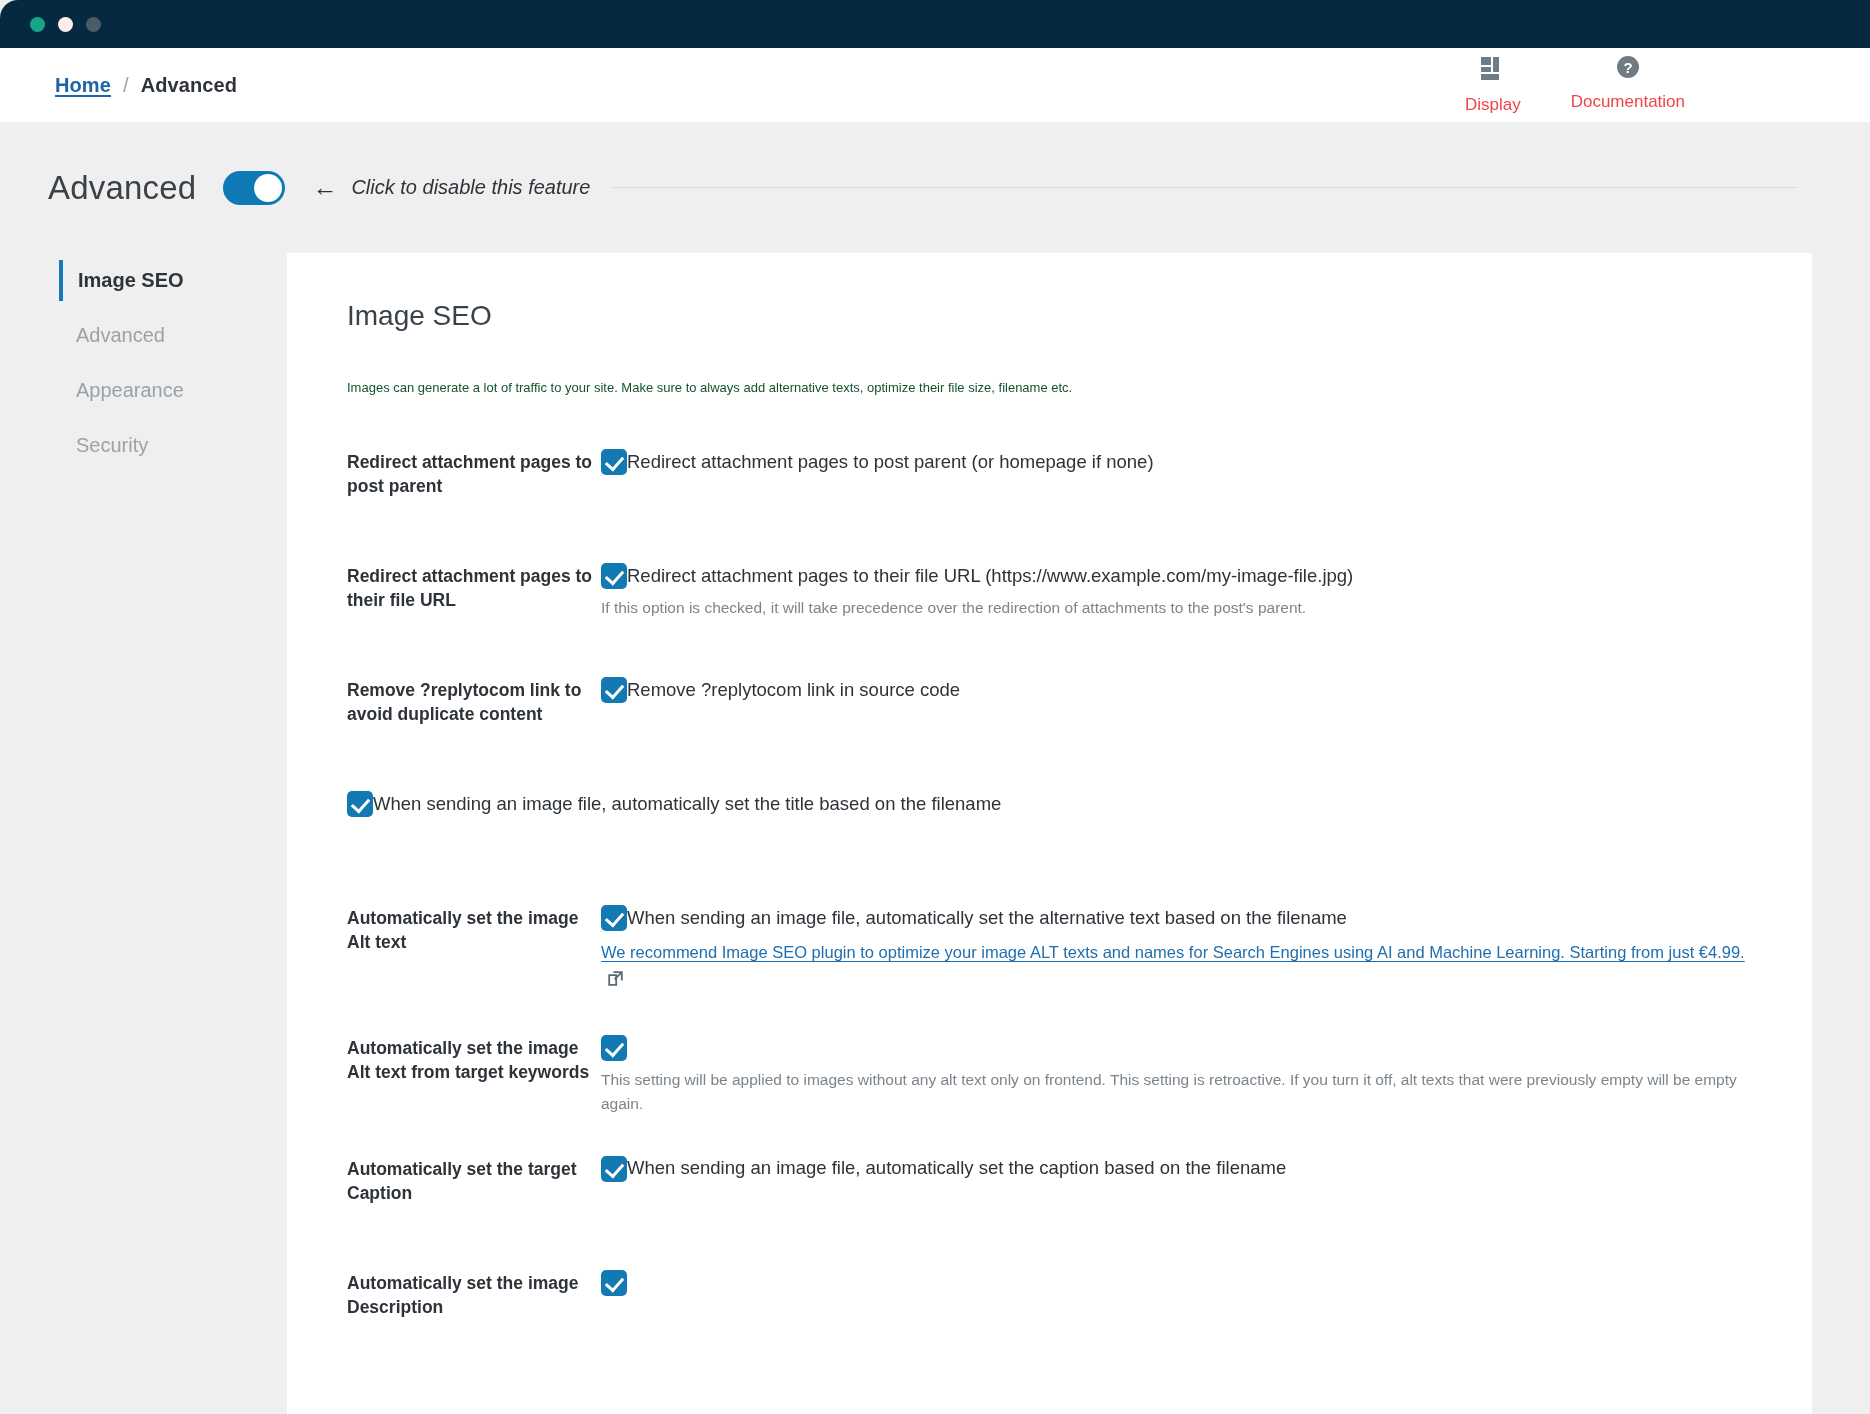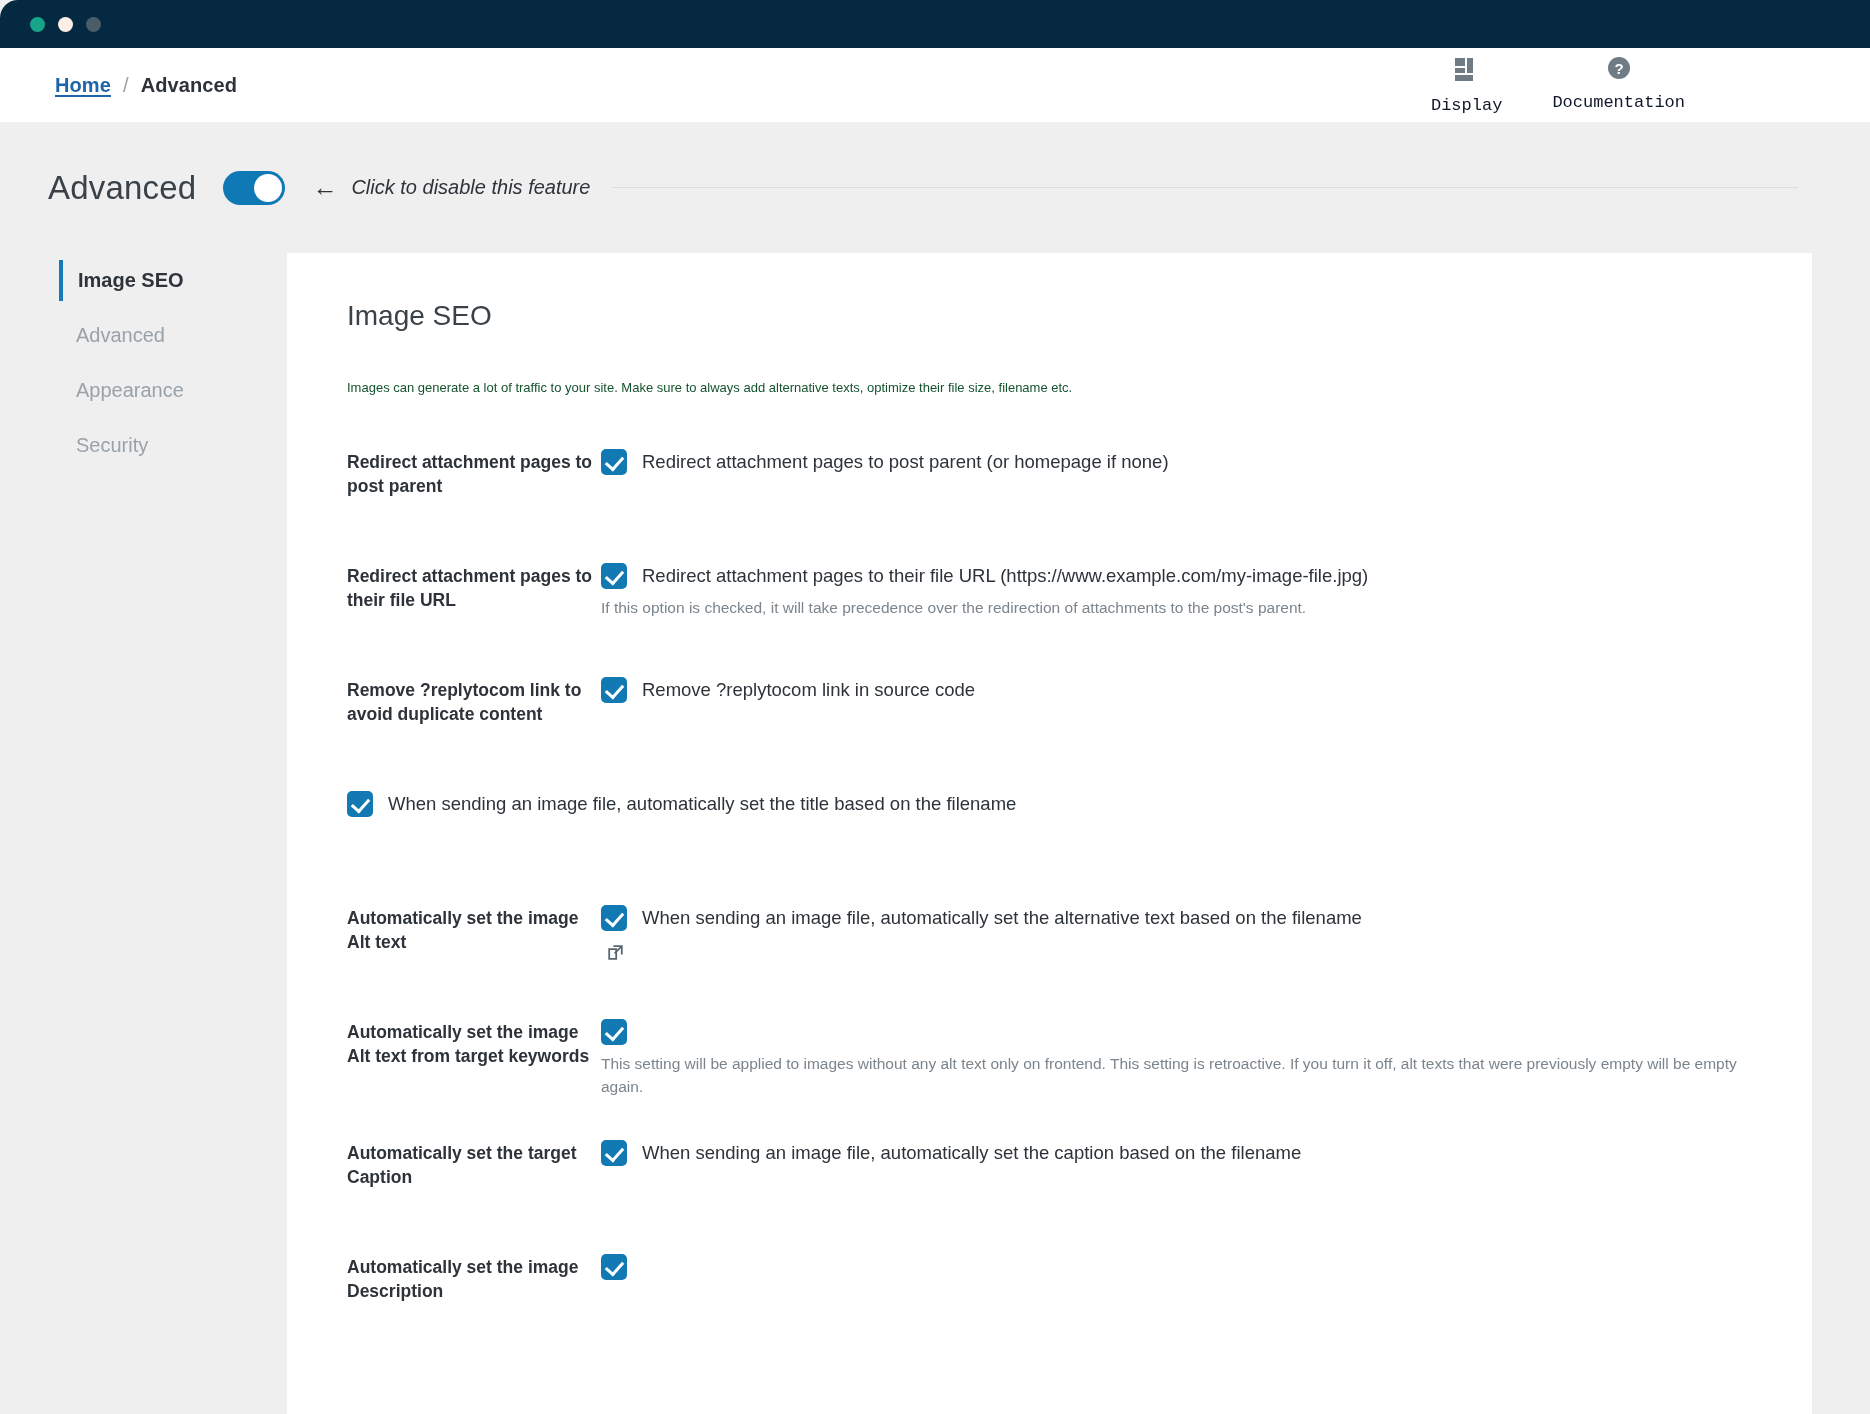--- a/index.html
+++ b/index.html
@@ -76,22 +76,21 @@
   }
   .top-action {
     display: flex;
     flex-direction: column;
     align-items: center;
     gap: 9px;
     cursor: pointer;
   }
   .top-action-label {
     font-size: 17px;
-    color: #0f172a;
-    font-family: Liberation Mono, monospace;
+    color: #ef4444;
   }
   .icon-display { display: block; }
   .icon-help { display: block; }
 
   
   .feature-header {
     position: absolute;
     top: 122px; left: 0;
     width: 1870px;
     height: 131px;
@@ -218,22 +217,21 @@
     flex: none;
     font-size: 17.5px;
     font-weight: 700;
     color: #2d3339;
     line-height: 1.38;
     padding-top: 2px;
   }
   .setting-control { flex: 1; padding-left: 0px; }
   .check-line {
     display: flex;
-    align-items: flex-end;
-    gap: 15px;
+    align-items: center;
   }
   .checkbox {
     width: 26px; height: 26px;
     border-radius: 5px;
     background: #1279b3;
     flex: none;
     position: relative;
     cursor: pointer;
     margin-top: 1px;
   }
@@ -397,21 +395,21 @@
         </div>
 
         <div class="setting-row">
           <div class="setting-label">Automatically set the image Alt text</div>
           <div class="setting-control">
             <div class="check-line">
               <span class="checkbox"></span>
               <span class="check-text">When sending an image file, automatically set the alternative text based on the filename</span>
             </div>
             <a class="promo-link">
-              <span class="ext-icon">
+              <span>We recommend Image SEO plugin to optimize your image ALT texts and names for Search Engines using AI and Machine Learning. Starting from just €4.99.</span><span class="ext-icon">
                 <svg width="17" height="17" viewBox="0 0 17 17" aria-hidden="true">
                   <path d="M2.2 5.2 H9.2 V14.8 H2.2 Z" fill="none" stroke="#5a6770" stroke-width="1.8"></path>
                   <path d="M6.4 2.2 H14.8 V10.6" fill="none" stroke="#5a6770" stroke-width="1.8"></path>
                   <path d="M7.6 9.4 L14.4 2.6" fill="none" stroke="#5a6770" stroke-width="1.8"></path>
                 </svg>
               </span>
             </a>
           </div>
         </div>
 

